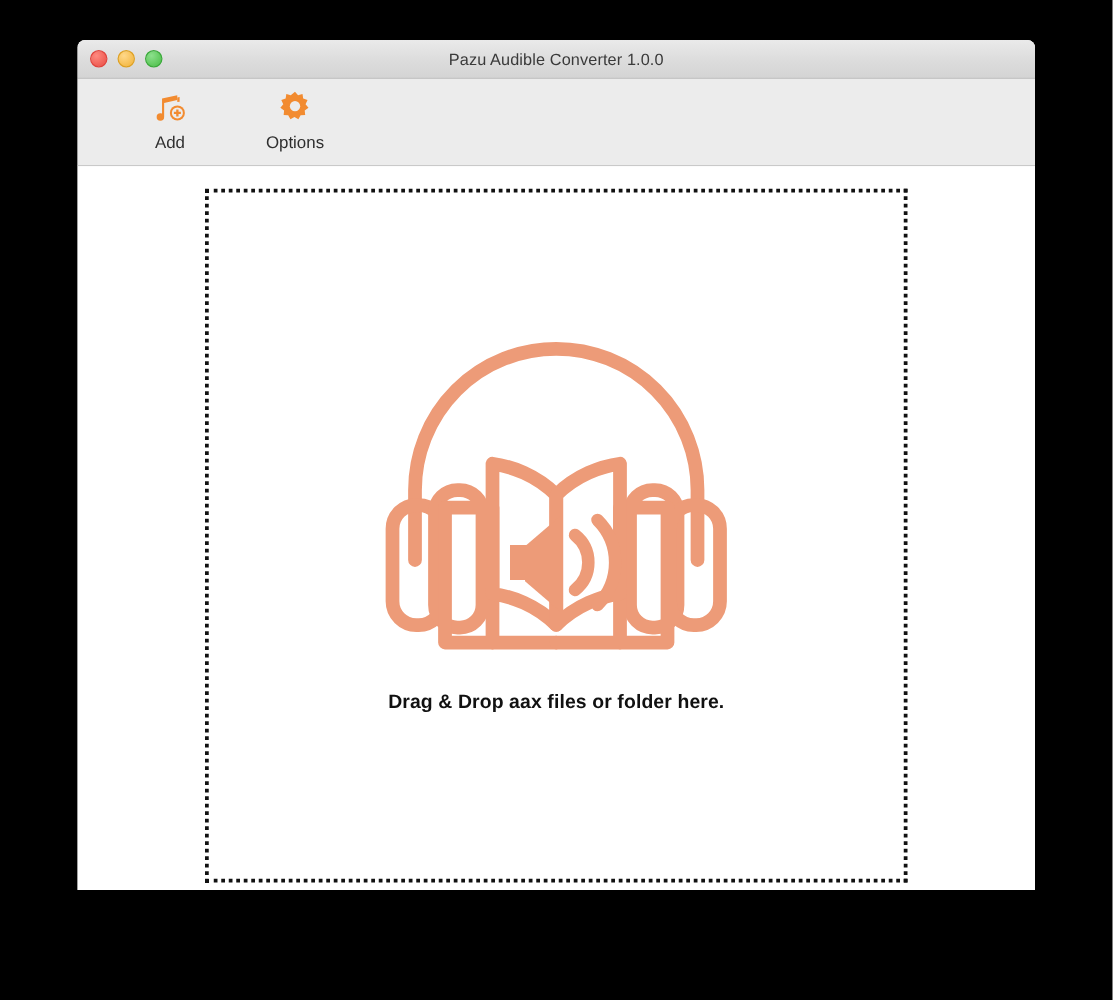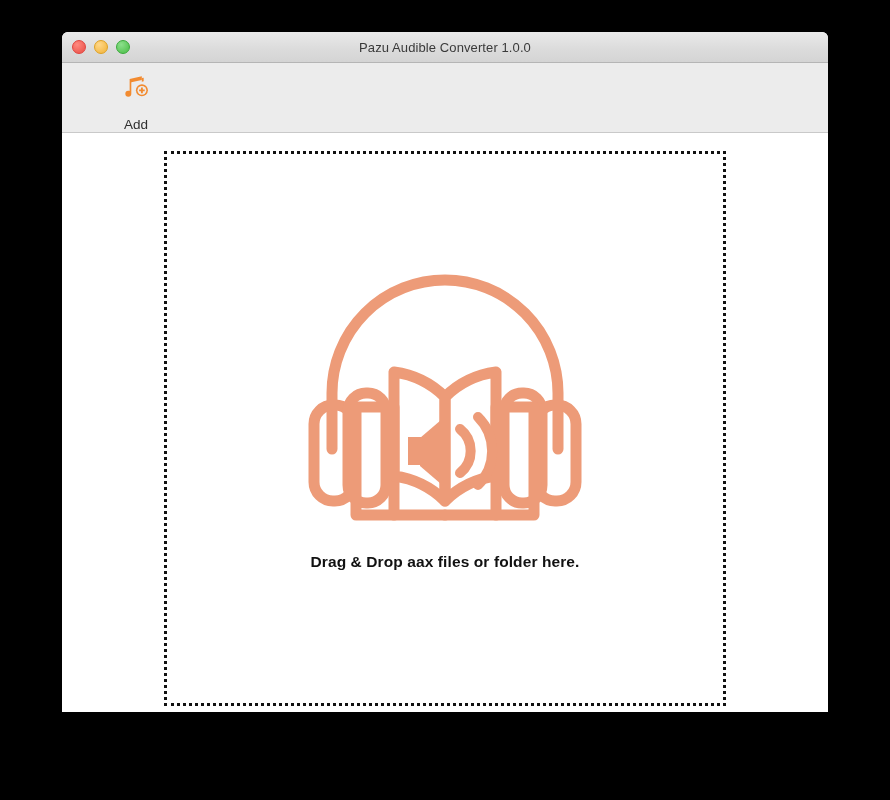--- a/index.html
+++ b/index.html
@@ -81,21 +81,21 @@
     cursor: default;
     user-select: none;
   }
   .toolbar-item .ticon {
     height: 34px;
     display: flex;
     align-items: center;
     justify-content: center;
   }
   .toolbar-item .tlabel {
-    margin-top: 14px;
+    margin-top: 3px;
     font-size: 13.5px;
     color: #2f2f2f;
   }
 
   
   #content {
     position: relative;
     height: 579px;
     background: #ffffff;
   }
@@ -147,20 +147,29 @@
           <circle cx="22.3" cy="20.6" r="6.4" fill="#f28b30"></circle>
           <circle cx="22.3" cy="20.6" r="4.7" fill="#ececec"></circle>
           <path d="M21.3 17.6h2v6h-2z" fill="#f28b30"></path>
           <path d="M19.3 19.6h6v2h-6z" fill="#f28b30"></path>
         </svg>
       </span>
       <span class="tlabel">Add</span>
     </div>
 
 
+    <div class="toolbar-item">
+      <span class="ticon">
+        <svg width="30" height="30" viewBox="0 0 32 32">
+          <path d="M16 2.6l2.6 2.9 3.8-1 .6 3.9 3.7 1.3-1.7 3.5 2.5 3-3.2 2.3.4 3.9-3.9.3-1.9 3.4-3.4-1.9-3.4 1.9-1.9-3.4-3.9-.3.4-3.9-3.2-2.3 2.5-3-1.7-3.5 3.7-1.3.6-3.9 3.8 1z" fill="#f28b30"></path>
+          <circle cx="16" cy="14.9" r="4.4" fill="#ececec"></circle>
+        </svg>
+      </span>
+      <span class="tlabel">Options</span>
+    </div>
 
 
   </div>
 
   <div id="content">
     <div id="drop-zone">
 
       <div id="drop-illustration">
         <svg width="290" height="270" viewBox="0 0 290 270">
           <g fill="none" stroke="#ed9b78" stroke-width="11" stroke-linecap="round" stroke-linejoin="round">

